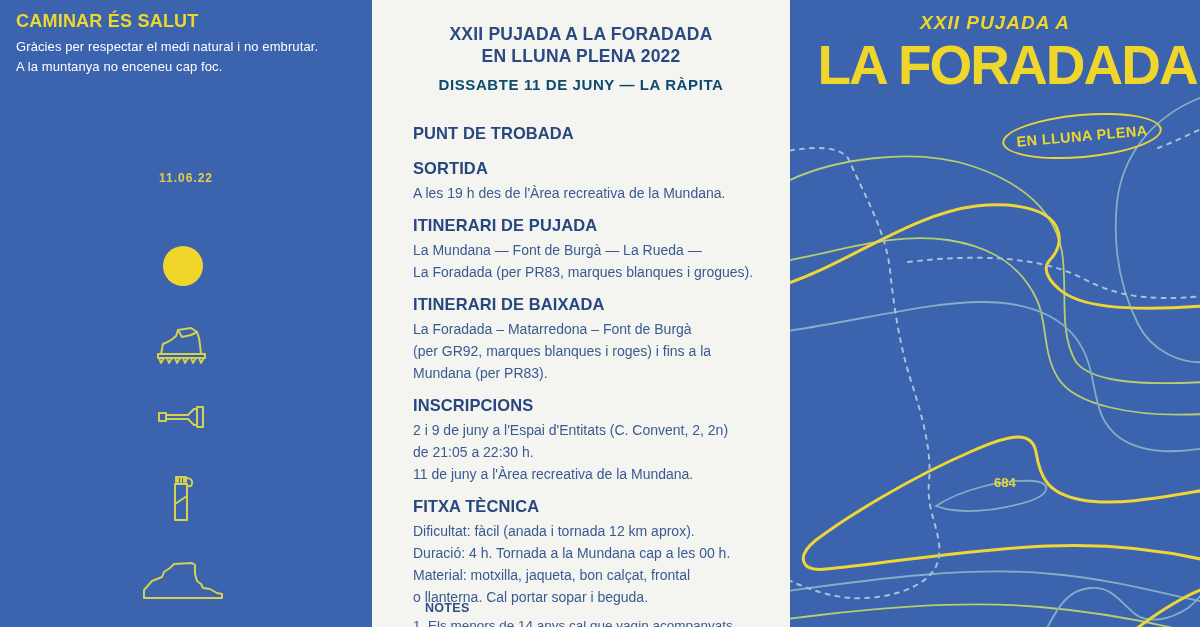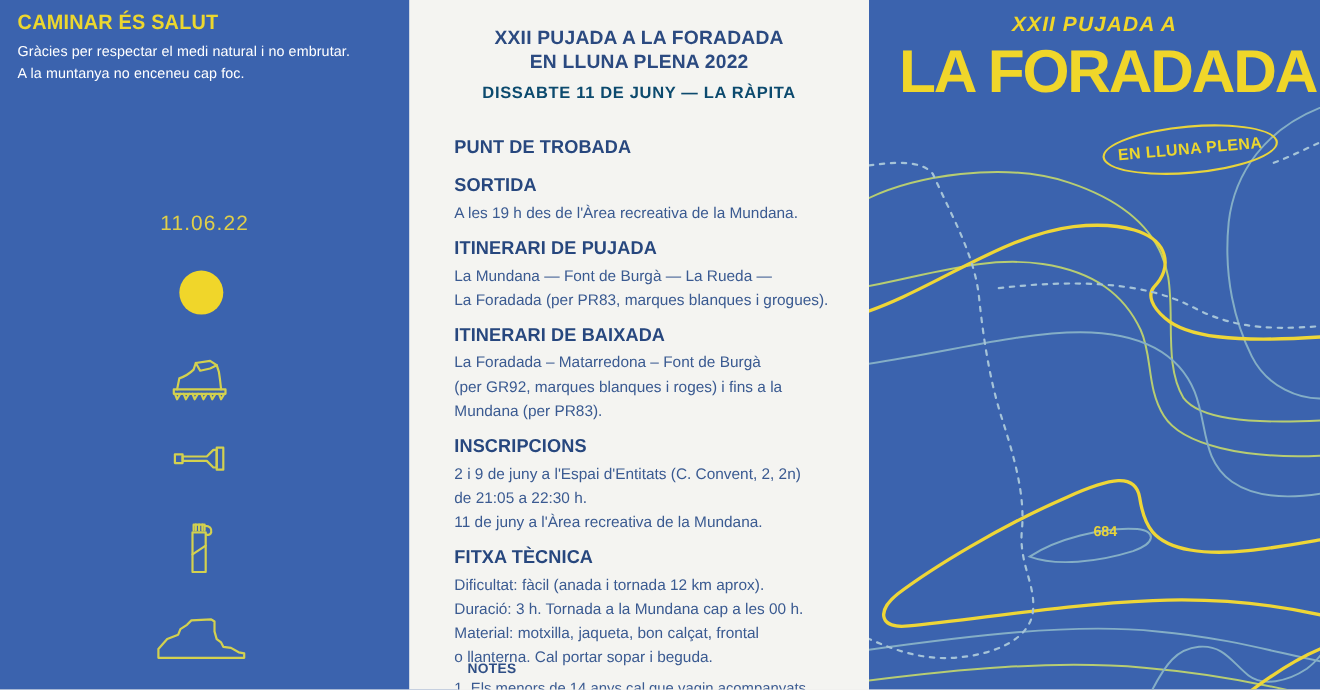--- a/index.html
+++ b/index.html
@@ -18,22 +18,22 @@
     font-size:19px; font-weight:bold; color:#ecd72e;
     letter-spacing:0.2px; transform:scaleX(0.95); transform-origin:left top;
     white-space:pre;
   }
   .lp-body {
     position:absolute; left:16px; top:37px;
     font-size:13px; line-height:20px; color:#ffffff; white-space:pre;
     letter-spacing:0.1px;
   }
   .lp-date {
-    position:absolute; left:0; top:193px; width:372px; text-align:center;
-    font-size:19px; font-weight:normal; color:#e0cf49; letter-spacing:1px;
+    position:absolute; left:0; top:171px; width:372px; text-align:center;
+    font-size:12px; font-weight:bold; color:#e0cf49; letter-spacing:1px;
   }
   .moon {
     position:absolute; left:163px; top:246px; width:40px; height:40px;
     border-radius:50%; background:#f0d62a;
   }
   .lp-icon { position:absolute; color:#d3d14f; }
   .lp-icon svg { display:block; }
   .icon-boot     { left:154px; top:325px; }
   .icon-flash    { left:157px; top:405px; }
   .icon-bottle   { left:168px; top:474px; }
@@ -157,21 +157,21 @@
       </div>
       <div class="section">
         <h3>INSCRIPCIONS</h3>
         <p>2 i 9 de juny a l'Espai d'Entitats (C. Convent, 2, 2n)
 de 21:05 a 22:30 h.
 11 de juny a l'Àrea recreativa de la Mundana.</p>
       </div>
       <div class="section">
         <h3>FITXA TÈCNICA</h3>
         <p>Dificultat: fàcil (anada i tornada 12 km aprox).
-Duració: 3 h. Tornada a la Mundana cap a les 00 h.
+Duració: 4 h. Tornada a la Mundana cap a les 00 h.
 Material: motxilla, jaqueta, bon calçat, frontal
 o llanterna. Cal portar sopar i beguda.</p>
       </div>
     </div>
 
     <div class="notes">
       <h4>NOTES</h4>
       <p>1. Els menors de 14 anys cal que vagin acompanyats</p>
     </div>
   </section>

